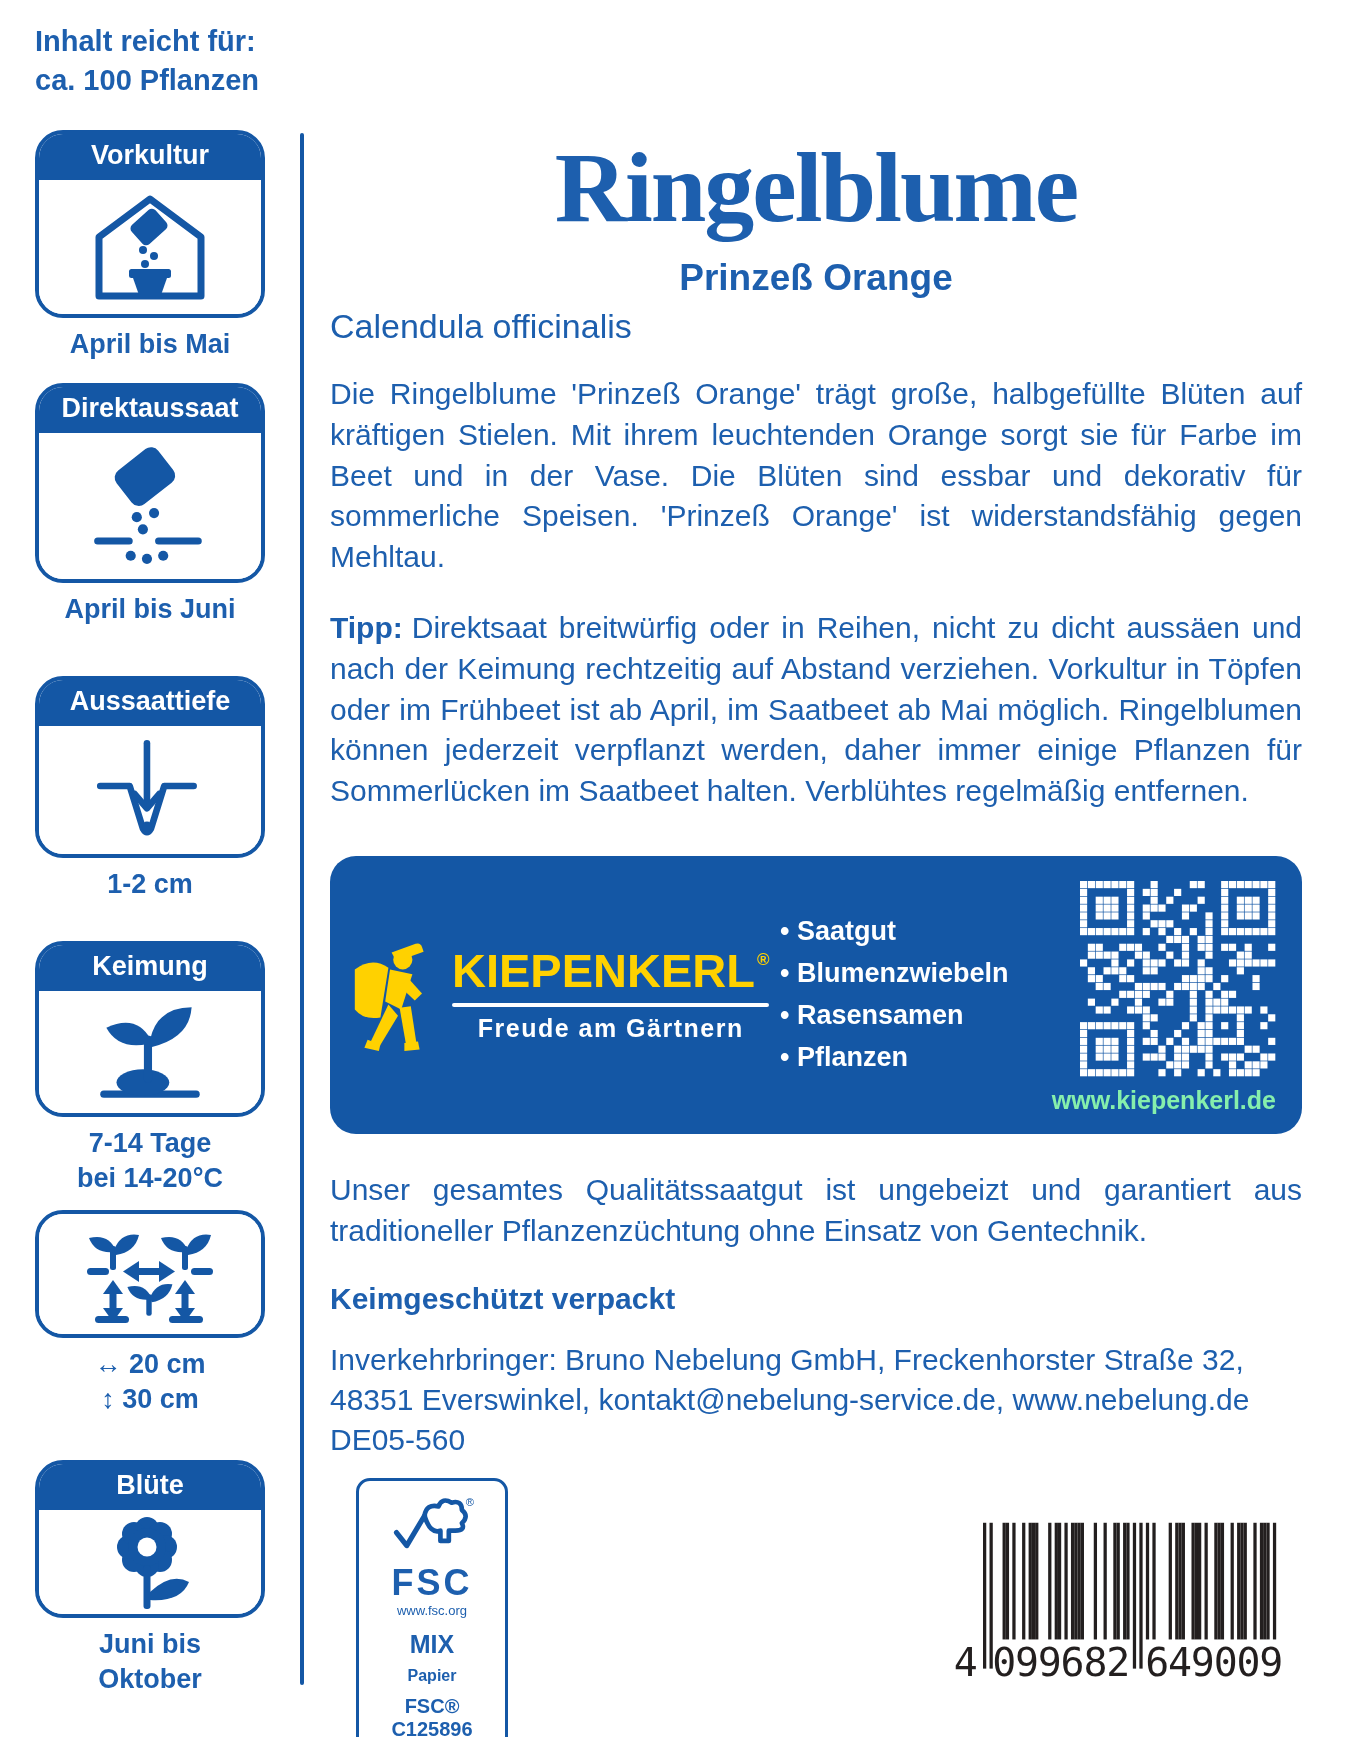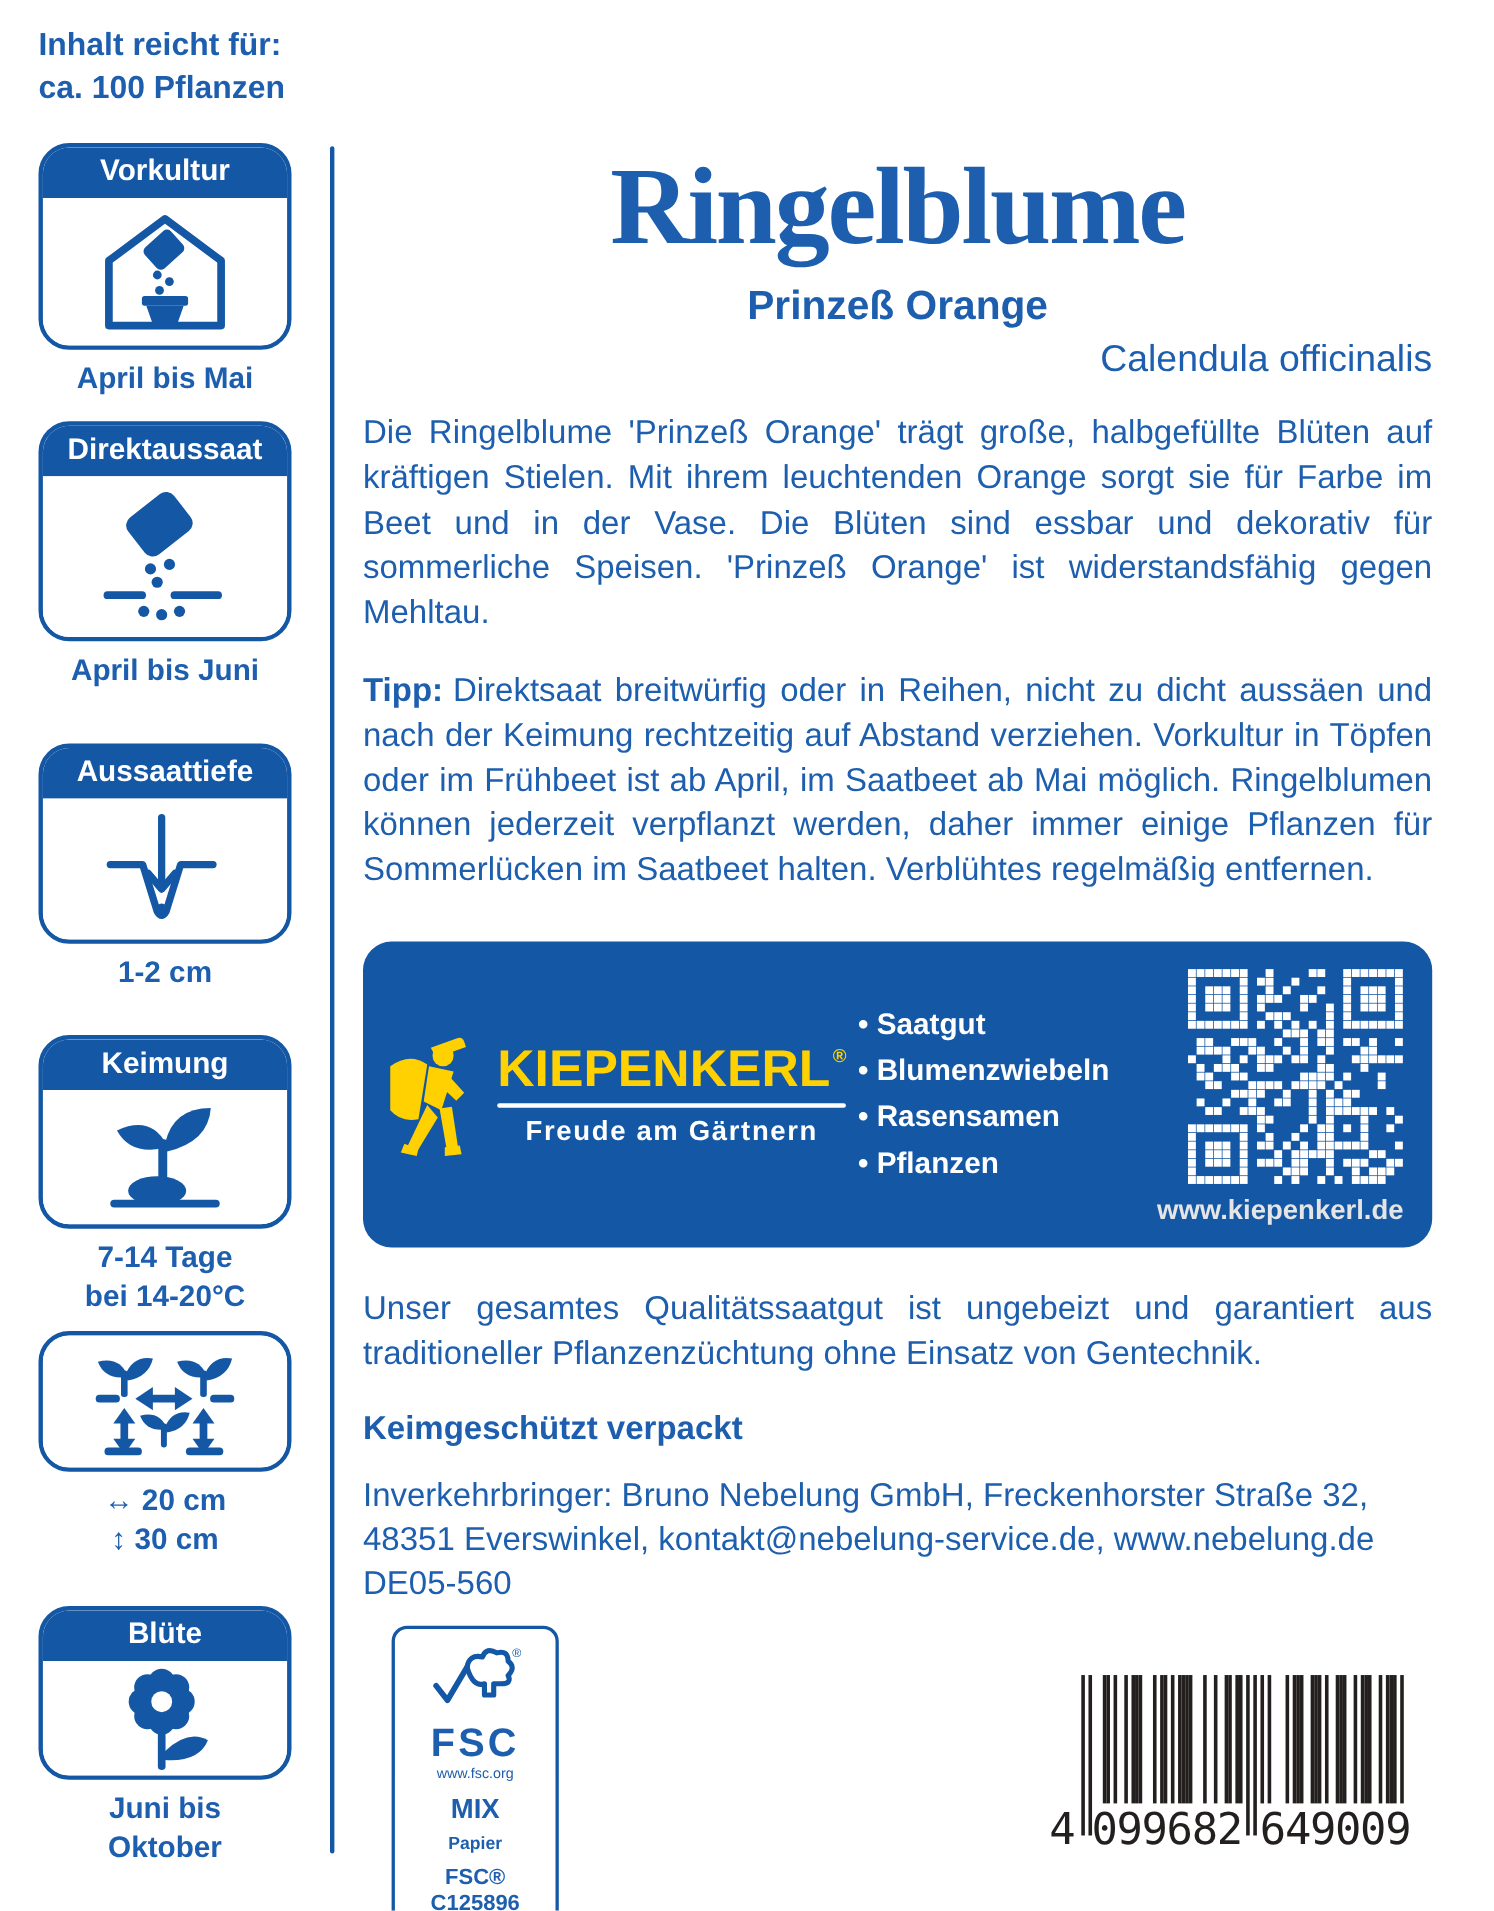--- a/index.html
+++ b/index.html
@@ -31,40 +31,40 @@
   .stroke-blue{stroke:var(--fill);fill:none;stroke-linecap:round;stroke-linejoin:round;}
   
   .divider{position:absolute;left:300px;top:133px;width:4px;height:1552px;background:var(--fill);border-radius:2px;}
   
   .main{position:absolute;left:330px;top:140px;width:972px;}
   .title{
     font-family:"Liberation Serif",serif;font-weight:bold;font-size:100px;
     letter-spacing:-2px;line-height:.95;text-align:center;margin:0;
   }
   .variety{font-size:37px;font-weight:bold;text-align:center;margin-top:22px;}
-  .botanical{font-size:34px;text-align:right;margin-top:8px;}
+  .botanical{font-size:34px;text-align:left;margin-top:8px;}
   .para{font-size:30px;line-height:1.36;text-align:justify;margin-top:28px;}
   .para .b{font-weight:bold;margin-right:9px;}
   
   .brand-box{
     margin-top:44px;height:278px;background:var(--fill);border-radius:26px;
     display:flex;align-items:center;padding:0 26px 0 20px;box-sizing:border-box;
   }
   .logo-block{display:flex;align-items:center;width:402px;flex:none;}
   .kerl-svg{width:96px;height:142px;flex:none;margin-right:6px;}
   .logo-right{flex:1;}
   .wordmark{color:var(--yellow);font-weight:bold;font-size:47px;line-height:1;white-space:nowrap;}
   .wordmark .reg{font-size:17px;vertical-align:22px;margin-left:2px;}
   .logo-line{height:4px;background:#fff;border-radius:2px;margin:9px 0 7px;}
   .slogan{color:#fff;font-weight:bold;font-size:25px;letter-spacing:1.5px;text-align:center;}
   .products{list-style:none;margin:0 0 0 28px;padding:0;color:#fff;font-weight:bold;font-size:27px;line-height:1.55;width:250px;flex:none;}
   .products li::before{content:"• ";}
   .qr-block{margin-left:auto;display:flex;flex-direction:column;align-items:flex-end;}
   .qr-svg{width:196px;height:196px;margin-top:6px;}
-  .website{color:#e5e5e5;font-weight:bold;font-size:25px;margin-top:9px;}
+  .website{color:#86efac;font-weight:bold;font-size:25px;margin-top:9px;}
   
   .quality{margin-top:36px;}
   .bold-line{font-size:30px;font-weight:bold;margin-top:4px;}
   .distributor{font-size:30px;line-height:1.34;margin-top:24px;}
   
   .bottom-row{display:flex;align-items:flex-start;margin-top:18px;}
   .fsc-box{
     width:152px;border:3px solid var(--fill);border-radius:14px;margin-left:26px;
     padding:12px 8px 12px;text-align:center;box-sizing:border-box;
   }

